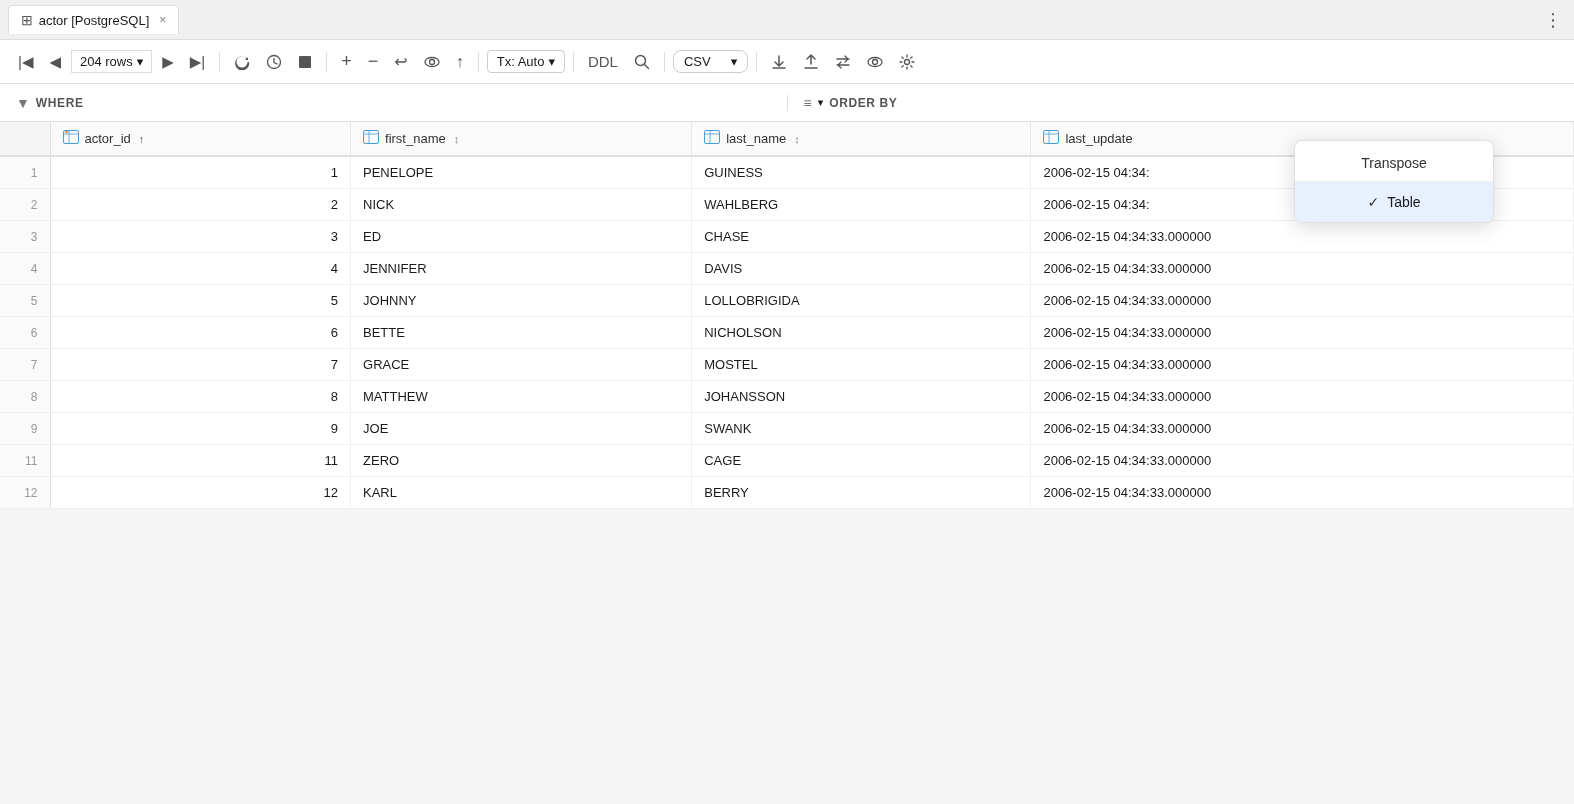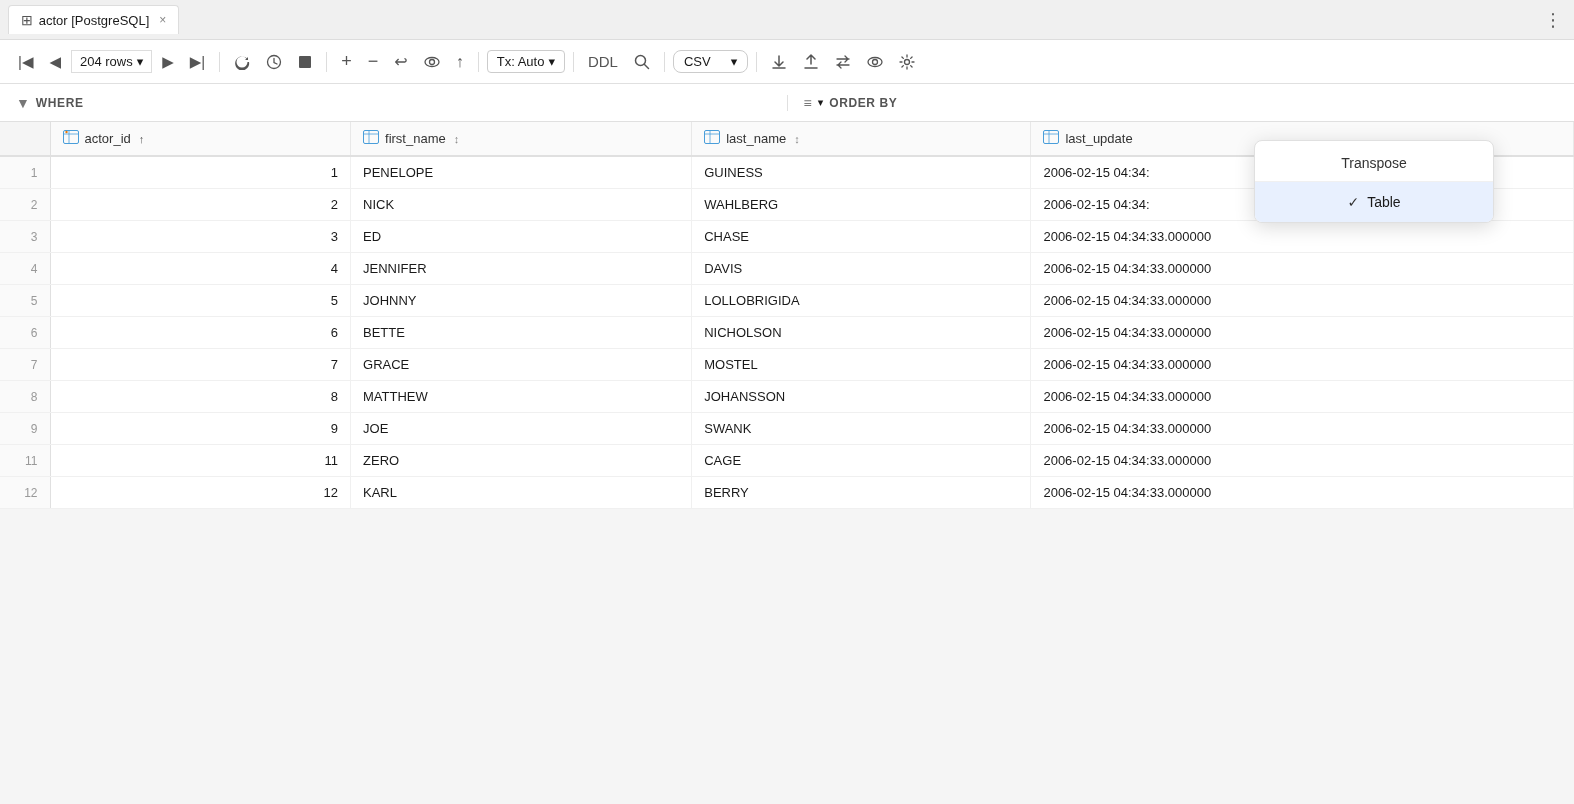--- a/index.html
+++ b/index.html
@@ -198,21 +198,21 @@
       width: 50px;
     }
     .dropdown-menu {
       position: absolute;
       top: 140px;
       right: 80px;
       background: white;
       border: 1px solid #e0e0e0;
       border-radius: 8px;
       box-shadow: 0 4px 20px rgba(0,0,0,0.15);
-      width: 240px;
+      width: 200px;
       z-index: 200;
       overflow: hidden;
     }
     .dropdown-title {
       text-align: center;
       padding: 14px 16px 10px;
       font-size: 14px;
       font-weight: 500;
       color: #333;
       border-bottom: 1px solid #f0f0f0;

